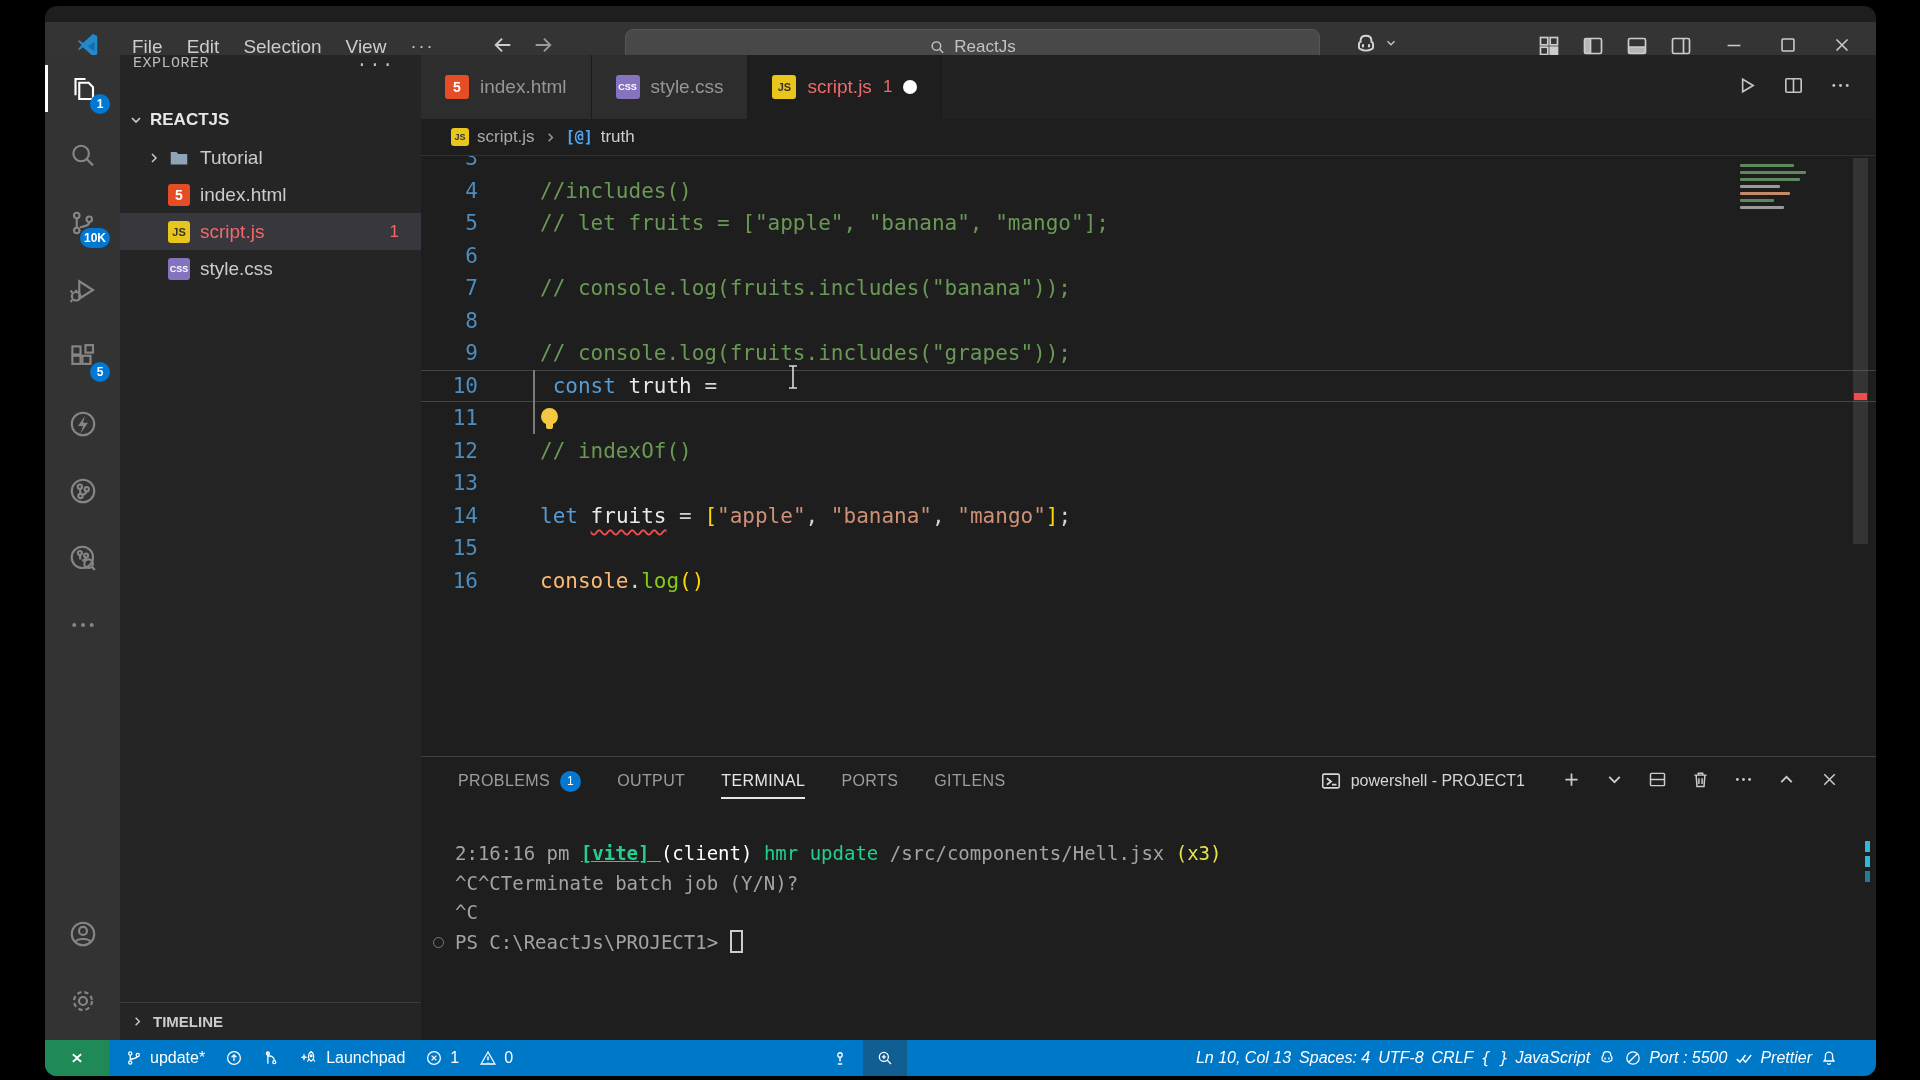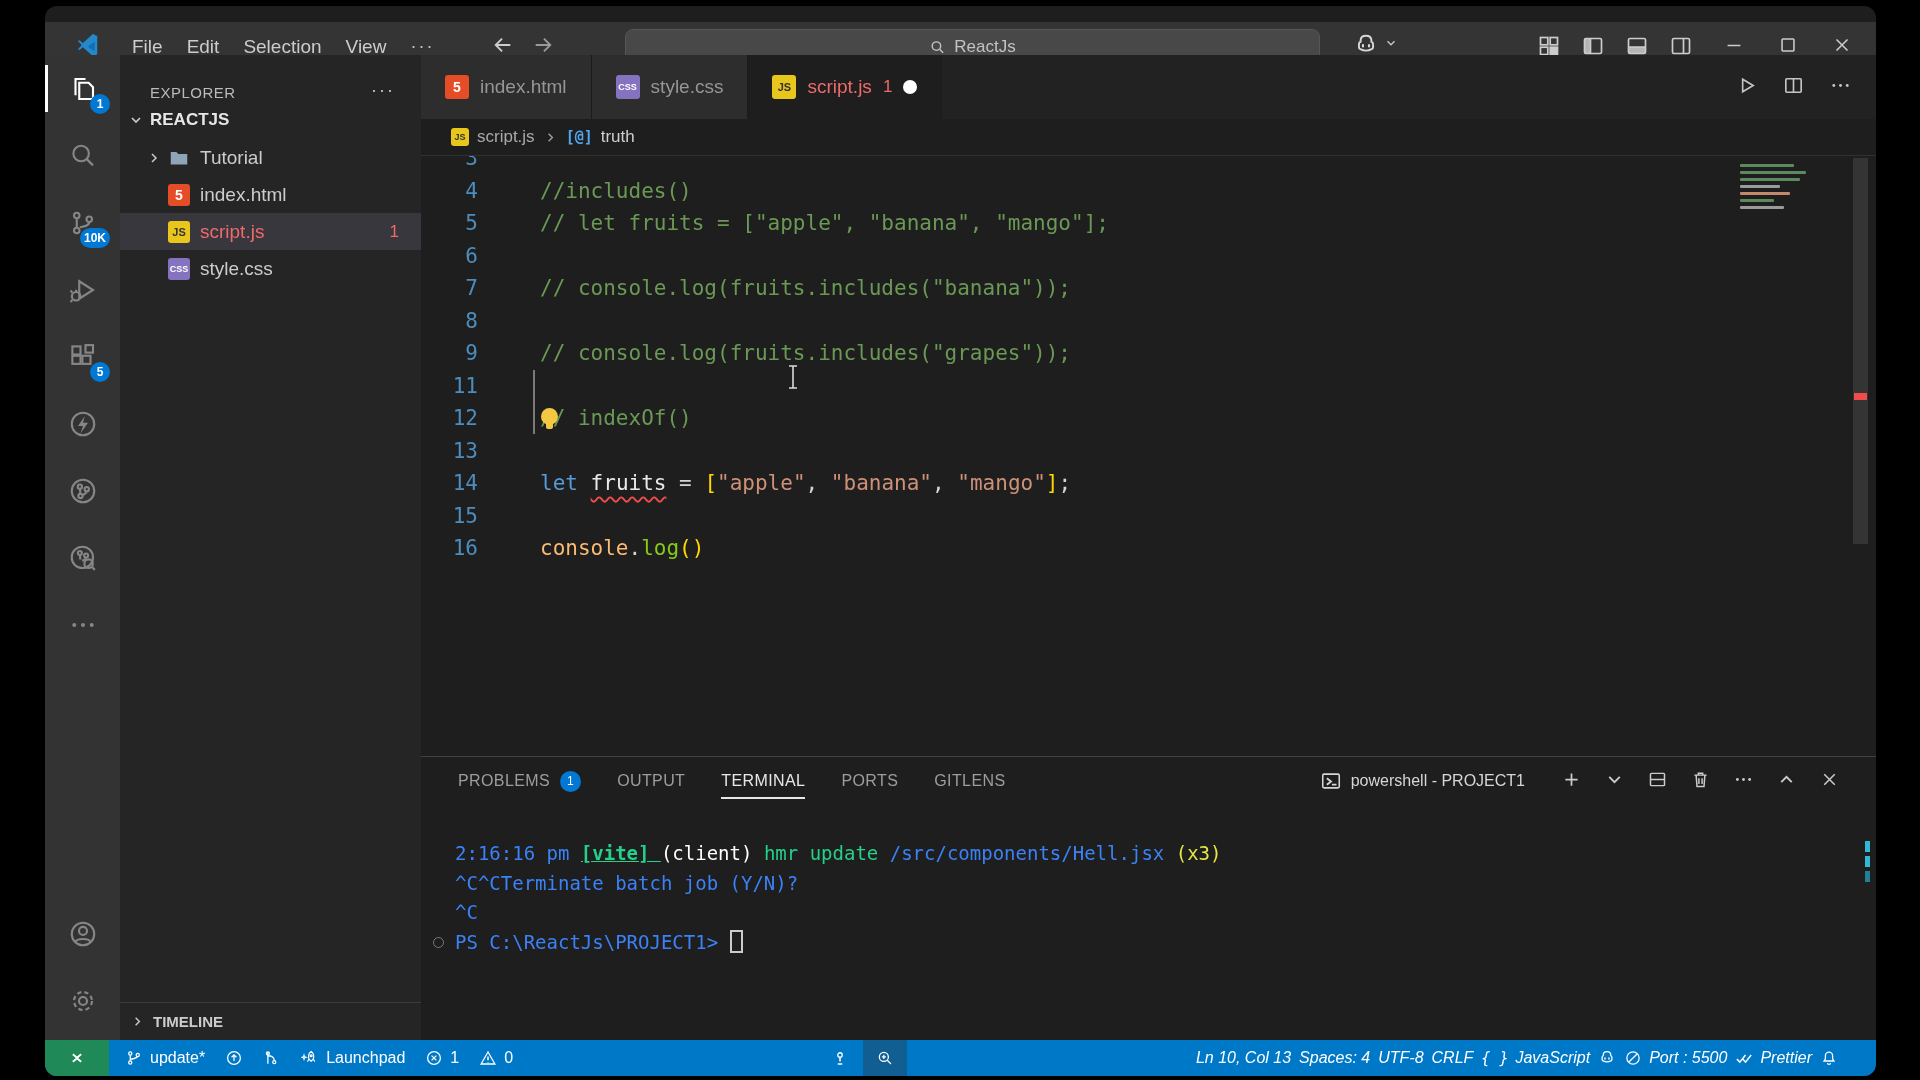--- a/index.html
+++ b/index.html
@@ -40,22 +40,22 @@
   .ab-item svg { width:30px; height:30px; }
   .ab-badge { position:absolute; right:10px; bottom:8px; background:#0078d4; color:#fff;
               font-size:12px; min-width:20px; height:20px; border-radius:10px;
               display:flex; align-items:center; justify-content:center; padding:0 4px;
               font-weight:bold; }
   .ab-bottom { position:absolute; bottom:6px; left:0; width:75px; }
 
   
   .sidebar { position:absolute; left:75px; top:49px; width:301px; bottom:36px; background:#252526;
              color:#cccccc; }
-  .sb-header { height:46px; display:flex; align-items:flex-end; padding:0 26px 0 30px;
-               font-size:15px; letter-spacing:.5px; color:#bbbbbb; justify-content:space-between; }
+  .sb-header { height:46px; display:flex; align-items:flex-start; padding:0 26px 0 13px;
+               font-size:15px; letter-spacing:.5px; color:#bbbbbb; justify-content:space-between;font-family:Liberation Mono, monospace; }
   .dots3 { letter-spacing:2px; color:#c5c5c5; font-size:18px; }
   .tree-root { height:38px; display:flex; align-items:center; gap:6px; padding-left:8px;
                font-weight:bold; font-size:17px; color:#e7e7e7; }
   .tree-root svg { width:16px; height:16px; }
   .tree-item { height:37px; display:flex; align-items:center; font-size:19px; padding-left:26px; }
   .tree-item.selected { background:#37373d; }
   .tree-item .chev { width:22px; display:flex; }
   .tree-item .chev svg { width:16px; height:16px; }
   .tree-item .fico { margin-right:10px; }
   .tree-item.error-file .tree-label { color:#f06a6a; }
@@ -135,21 +135,21 @@
   .panel-actions { position:absolute; right:36px; top:0; height:48px; display:flex; gap:22px;
                    align-items:center; color:#cccccc; }
   .panel-actions svg { width:21px; height:21px; }
   .shell-group { display:flex; align-items:center; gap:9px; font-size:16px; color:#d6d6d6;
                  margin-right:14px; }
   .shell-group svg { width:22px; height:22px; }
   .terminal { position:absolute; left:0; right:20px; top:48px; bottom:0; padding:34px 0 0 34px;
               font-family:"DejaVu Sans Mono", monospace; font-size:19px; line-height:29.5px;
               color:#cccccc; }
   .term-line { white-space:pre; position:relative; }
-  .tt-d { color:#3b82f6; } .tt-g { color:#23d18b; } .tt-gb { color:#23d18b; font-weight:bold;text-decoration:underline; }
+  .tt-d { color:#a3a3a3; } .tt-g { color:#23d18b; } .tt-gb { color:#23d18b; font-weight:bold;text-decoration:underline; }
   .tt-dim { color:#ffffff; } .tt-y { color:#e5e545; }
   .prompt-deco { position:absolute; left:-22px; top:9px; width:11px; height:11px;
                  border:1.5px solid #7a7a7a; border-radius:50%; }
   .block-cursor { display:inline-block; width:13px; height:23px; border:2px solid #cccccc;
                   vertical-align:-4px; }
   .term-marks { position:absolute; right:6px; top:84px; width:5px; }
   .term-marks div { width:5px; height:11px; margin-bottom:4px; }
 
   
   .statusbar { position:absolute; left:0; right:0; bottom:0; height:36px; background:#0078c8;
@@ -436,20 +436,21 @@
 
       <div class="code-area">
         <div class="code-rows">
             <div class="code-line"><span class="ln">3</span><span class="ct"></span></div>
             <div class="code-line"><span class="ln">4</span><span class="ct"><span class="tk-c">//includes()</span></span></div>
             <div class="code-line"><span class="ln">5</span><span class="ct"><span class="tk-c">// let fruits = ["apple", "banana", "mango"];</span></span></div>
             <div class="code-line"><span class="ln">6</span><span class="ct"></span></div>
             <div class="code-line"><span class="ln">7</span><span class="ct"><span class="tk-c">// console.log(fruits.includes("banana"));</span></span></div>
             <div class="code-line"><span class="ln">8</span><span class="ct"></span></div>
             <div class="code-line"><span class="ln">9</span><span class="ct"><span class="tk-c">// console.log(fruits.includes("grapes"));</span></span></div>
+            <div class="code-line active-line"><span class="ln">10</span><span class="ct"><span class="tk-p"> </span><span class="tk-k">const</span><span class="tk-p"> </span><span class="tk-w">truth</span><span class="tk-p"> = </span></span></div>
             <div class="code-line"><span class="ln">11</span><span class="ct"></span></div>
             <div class="code-line"><span class="ln">12</span><span class="ct"><span class="tk-c">// indexOf()</span></span></div>
             <div class="code-line"><span class="ln">13</span><span class="ct"></span></div>
             <div class="code-line"><span class="ln">14</span><span class="ct"><span class="tk-k">let</span><span class="tk-p"> </span><span class="tk-e">fruits</span><span class="tk-p"> = </span><span class="tk-b">[</span><span class="tk-s">"apple"</span><span class="tk-p">, </span><span class="tk-s">"banana"</span><span class="tk-p">, </span><span class="tk-s">"mango"</span><span class="tk-b">]</span><span class="tk-p">;</span></span></div>
             <div class="code-line"><span class="ln">15</span><span class="ct"></span></div>
             <div class="code-line"><span class="ln">16</span><span class="ct"><span class="tk-v">console</span><span class="tk-p">.</span><span class="tk-f">log</span><span class="tk-b">()</span></span></div>
           </div>
         <div class="caret-bar"></div>
         <div class="lightbulb">
           <div class="bulb-head"></div>

